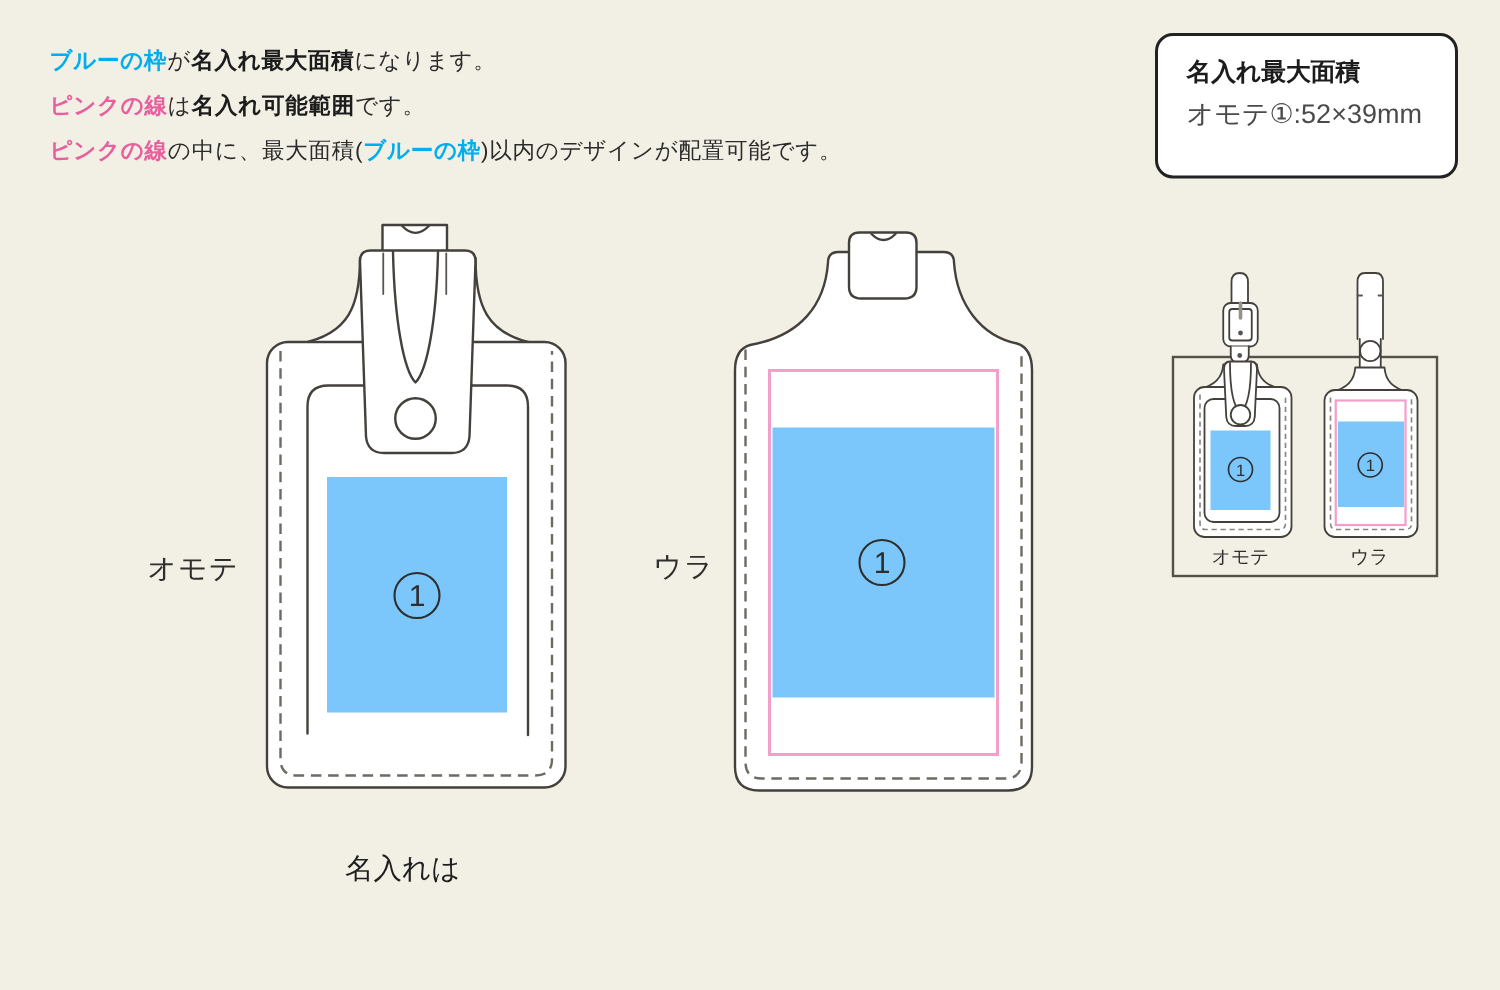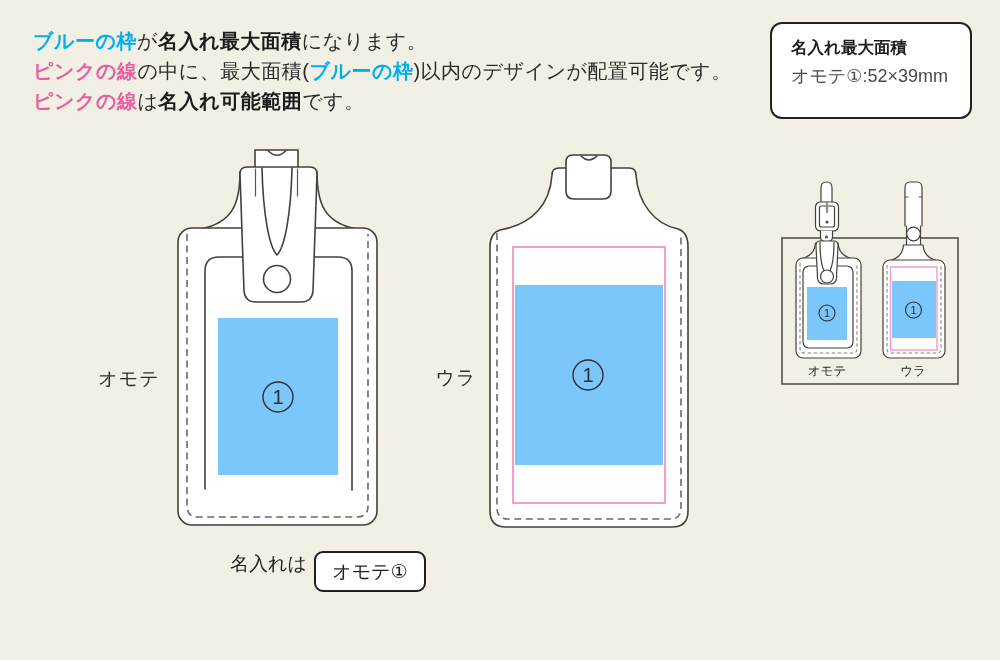--- a/index.html
+++ b/index.html
@@ -16,21 +16,21 @@
   body{
     background:var(--background);
     font-family:"Liberation Sans","DejaVu Sans",sans-serif;
     color:var(--ink);
     position:relative;
     overflow:hidden;
   }
   .canvas{position:absolute;inset:0;width:1000px;height:660px}
 
   
-  .intro{position:absolute;left:33px;top:26px;font-size:20px;line-height:30px;letter-spacing:.5px}
+  .intro{position:absolute;left:33px;top:26px;font-size:15px;line-height:30px;letter-spacing:.5px}
   .intro .b{font-weight:bold;color:#1c1c1c}
   .intro .c-blue{font-weight:bold;color:var(--blue-text)}
   .intro .c-pink{font-weight:bold;color:var(--pink-text)}
 
   
   .info-box{
     position:absolute;left:770px;top:22px;width:202px;height:97px;
     background:#fff;border:2.5px solid #222;border-radius:12px;
     padding:13px 0 0 19px;
   }
@@ -53,36 +53,36 @@
   .num{font-family:"Liberation Sans",sans-serif;font-size:20px;fill:#2e2e2e;text-anchor:middle}
   .num-s{font-family:"Liberation Sans",sans-serif;font-size:11px;fill:#2e2e2e;text-anchor:middle}
   .graydot{fill:#555}
   .pin{stroke:#979289;stroke-width:2.4;stroke-linecap:round}
 
   
   .side-label{position:absolute;font-size:19px;color:#2e2e2e;text-align:center;width:140px;letter-spacing:1px}
   .mini-label{position:absolute;font-size:12.5px;color:#2e2e2e;text-align:center;width:80px}
 
   
-  .footer{position:absolute;left:230px;top:551px;height:41px;display:flex;align-items:flex-start;gap:7px;font-size:19px;color:#1e1e1e}
+  .footer{position:absolute;left:230px;top:551px;height:41px;display:flex;align-items:flex-end;gap:7px;font-size:19px;color:#1e1e1e}
   .choice-btn{
     width:112px;height:41px;background:#fff;border:2.2px solid #1e1e1e;border-radius:9px;
     font-family:inherit;font-size:19px;color:#1e1e1e;display:flex;align-items:center;justify-content:center;
     cursor:pointer;
   }
 </style>
 </head>
 <body>
 
 <div class="canvas">
 
   <div class="intro">
     <div class="intro-line"><span class="c-blue">ブルーの枠</span><span>が</span><span class="b">名入れ最大面積</span><span>になります。</span></div>
+    <div class="intro-line"><span class="c-pink">ピンクの線</span><span>は</span><span class="b">名入れ可能範囲</span><span>です。</span></div>
     <div class="intro-line"><span class="c-pink">ピンクの線</span><span>の中に、最大面積(</span><span class="c-blue">ブルーの枠</span><span>)以内のデザインが配置可能です。</span></div>
-    <div class="intro-line"><span class="c-pink">ピンクの線</span><span>は</span><span class="b">名入れ可能範囲</span><span>です。</span></div>
   </div>
 
   <div class="info-box">
     <div class="info-title">名入れ最大面積</div>
     <div class="info-line">オモテ①:52×39mm</div>
   </div>
 
   <svg class="artwork" viewBox="0 0 1000 660">
 
     <g>
@@ -176,16 +176,15 @@
   </svg>
 
   <div class="side-label" style="left:59px;top:366px">オモテ</div>
   <div class="side-label" style="left:386px;top:365px">ウラ</div>
 
   <div class="mini-label" style="left:787px;top:363px">オモテ</div>
   <div class="mini-label" style="left:873px;top:363px">ウラ</div>
 
   <div class="footer">
     <span>名入れは</span>
-    <button class="choice-btn">オモテ①</button>
   </div>
 
 </div>
 
 </body></html>

